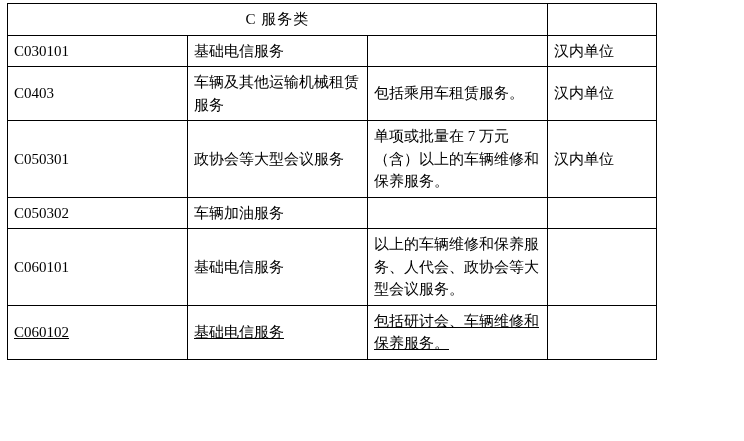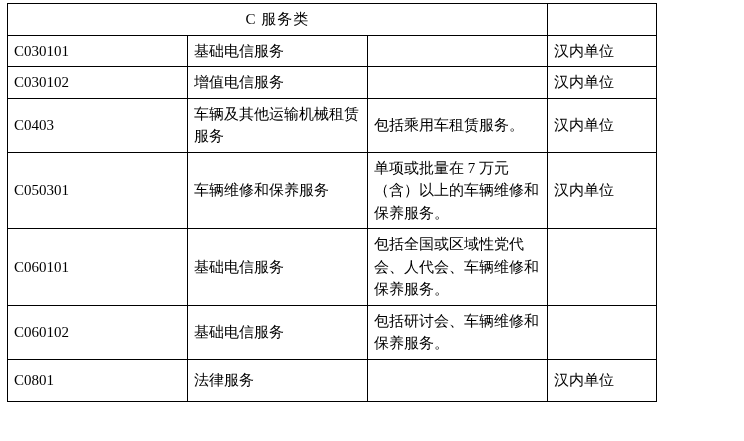--- a/index.html
+++ b/index.html
@@ -42,78 +42,72 @@
     text-align: center;
     font-weight: bold;
     font-size: 16px;
     letter-spacing: 1px;
     padding: 7px 0;
   }
   .title-blank {
     border: 1px solid #000000;
   }
   .tall { height: 54px; }
-  .mid  { height: 42px; }
+  .mid  { height: 42px; text-decoration: underline; }
   .desc-multiline { line-height: 1.55; }
 </style>
 </head>
 <body>
 
 <div class="page">
   <table class="catalog">
     <tbody>
       <tr class="title-row">
         <td colspan="3">C 服务类</td>
         <td class="col-unit title-blank"></td>
       </tr>
 
       <tr>
         <td class="col-code">C030101</td>
         <td class="col-name">基础电信服务</td>
         <td class="col-desc"></td>
         <td class="col-unit">汉内单位</td>
       </tr>
 
-      <tr>
-        <td class="col-code">C030102</td>
-        <td class="col-name">增值电信服务</td>
-        <td class="col-desc"></td>
-        <td class="col-unit">汉内单位</td>
-      </tr>
 
       <tr class="tall">
         <td class="col-code">C0403</td>
         <td class="col-name desc-multiline">车辆及其他运输机械租赁服务</td>
         <td class="col-desc">包括乘用车租赁服务。</td>
         <td class="col-unit">汉内单位</td>
       </tr>
 
       <tr class="tall">
         <td class="col-code">C050301</td>
-        <td class="col-name desc-multiline">车辆维修和保养服务</td>
+        <td class="col-name desc-multiline">政协会等大型会议服务</td>
         <td class="col-desc desc-multiline">单项或批量在 7 万元（含）以上的车辆维修和保养服务。</td>
         <td class="col-unit">汉内单位</td>
       </tr>
 
+      <tr>
+        <td class="col-code">C050302</td>
+        <td class="col-name">车辆加油服务</td>
+        <td class="col-desc"></td>
+        <td class="col-unit"></td>
+      </tr>
 
       <tr class="tall">
         <td class="col-code">C060101</td>
         <td class="col-name">基础电信服务</td>
-        <td class="col-desc desc-multiline">包括全国或区域性党代会、人代会、车辆维修和保养服务。</td>
+        <td class="col-desc desc-multiline">以上的车辆维修和保养服务、人代会、政协会等大型会议服务。</td>
         <td class="col-unit"></td>
       </tr>
 
       <tr class="mid">
         <td class="col-code">C060102</td>
         <td class="col-name">基础电信服务</td>
         <td class="col-desc">包括研讨会、车辆维修和保养服务。</td>
         <td class="col-unit"></td>
       </tr>
 
-      <tr class="mid">
-        <td class="col-code">C0801</td>
-        <td class="col-name">法律服务</td>
-        <td class="col-desc"></td>
-        <td class="col-unit">汉内单位</td>
-      </tr>
     </tbody>
   </table>
 </div>
 
 </body></html>

